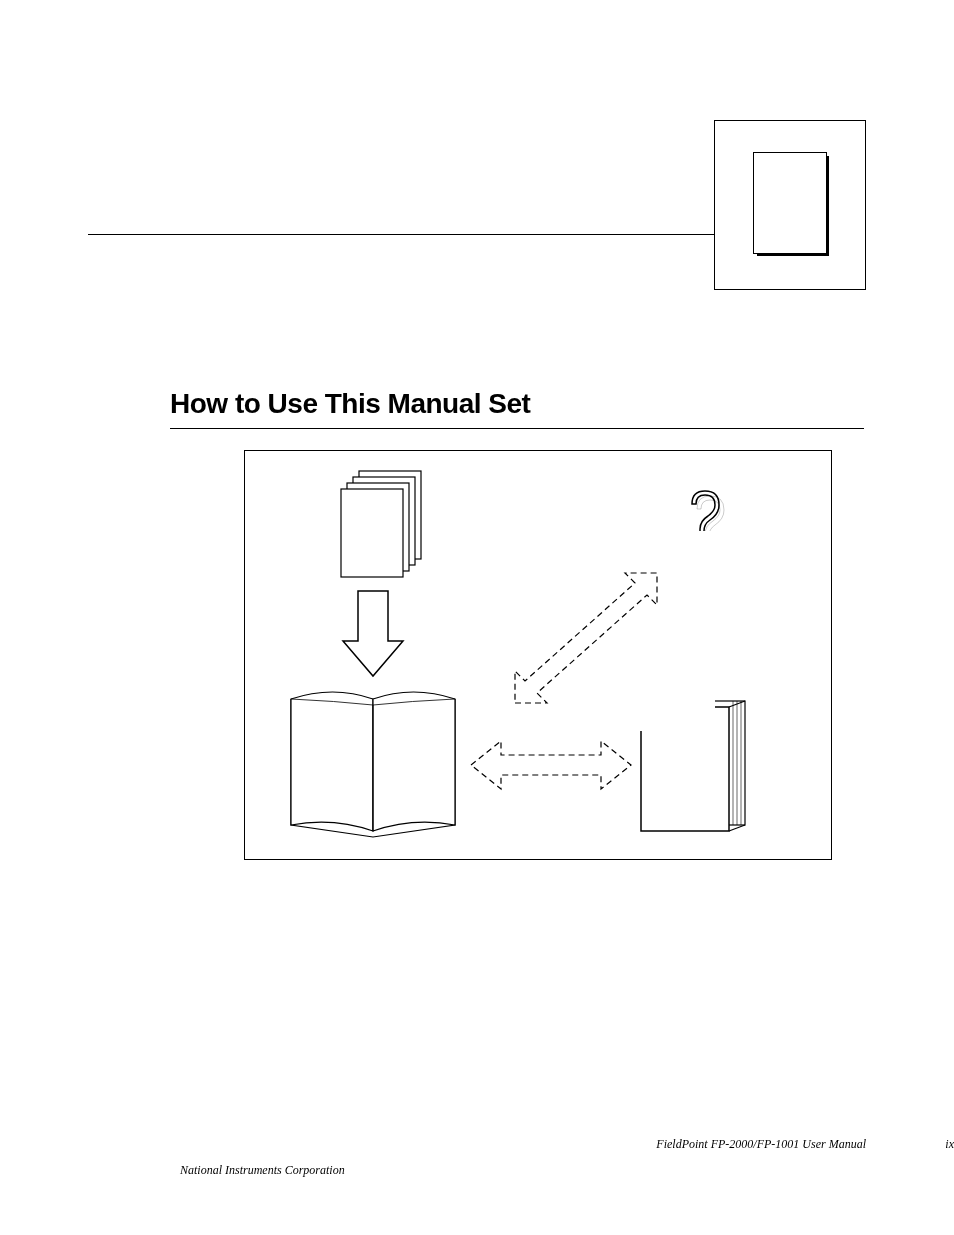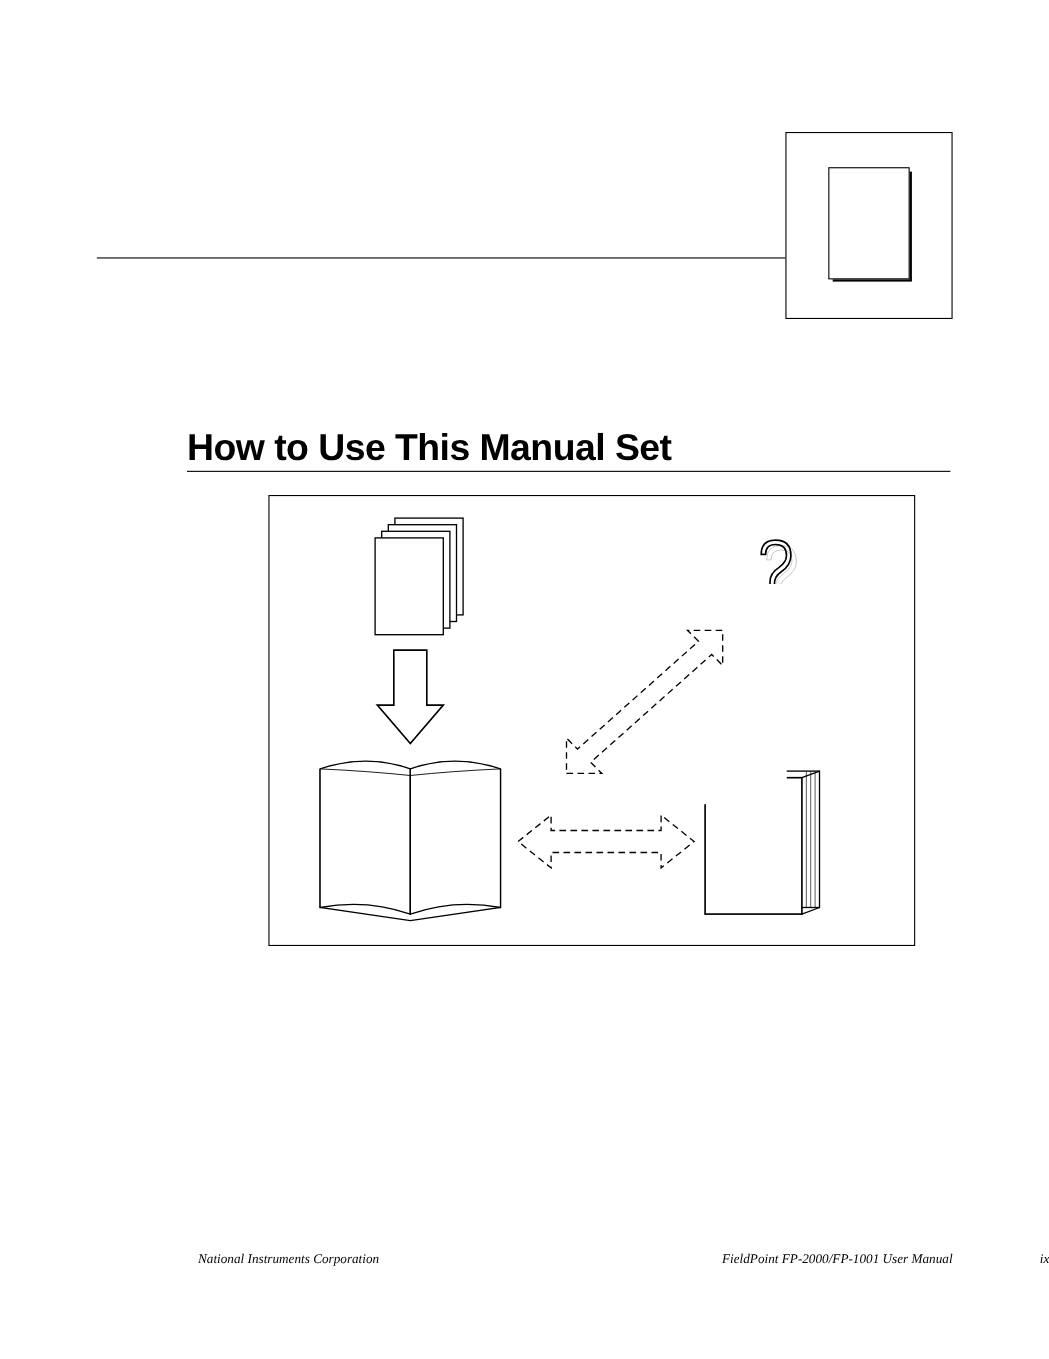--- a/index.html
+++ b/index.html
@@ -48,21 +48,21 @@
       top: 234px;
       left: 88px;
       width: 626px;
       height: 0;
       border-top: 1.5px solid #000;
     }
     .section-title {
       position: absolute;
       top: 388px;
       left: 170px;
-      font-size: 34px;
+      font-size: 28px;
       font-weight: bold;
       letter-spacing: -0.5px;
     }
     .hr-section {
       position: absolute;
       top: 428px;
       left: 170px;
       width: 694px;
       height: 0;
       border-top: 1.5px solid #000;
@@ -85,20 +85,21 @@
       bottom: 98px;
       left: 0;
       width: 954px;
       font-style: italic;
       font-size: 12px;
       font-family: Georgia, 'Times New Roman', serif;
     }
     .footer-left {
       position: absolute;
       left: 180px;
+      margin-top: 26px;
     }
     .footer-center {
       position: absolute;
       left: 0;
       width: 954px;
       text-align: right;
     }
     .footer-right {
       position: absolute;
       right: 88px;

